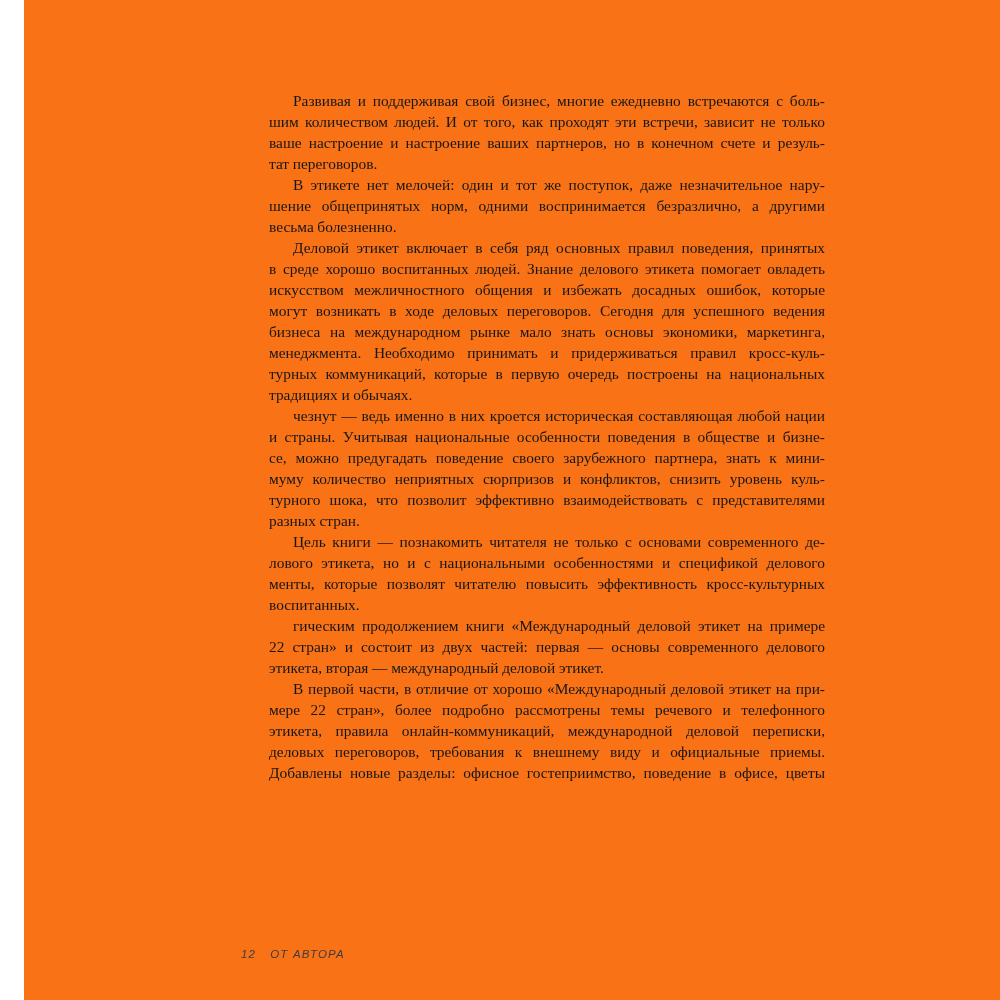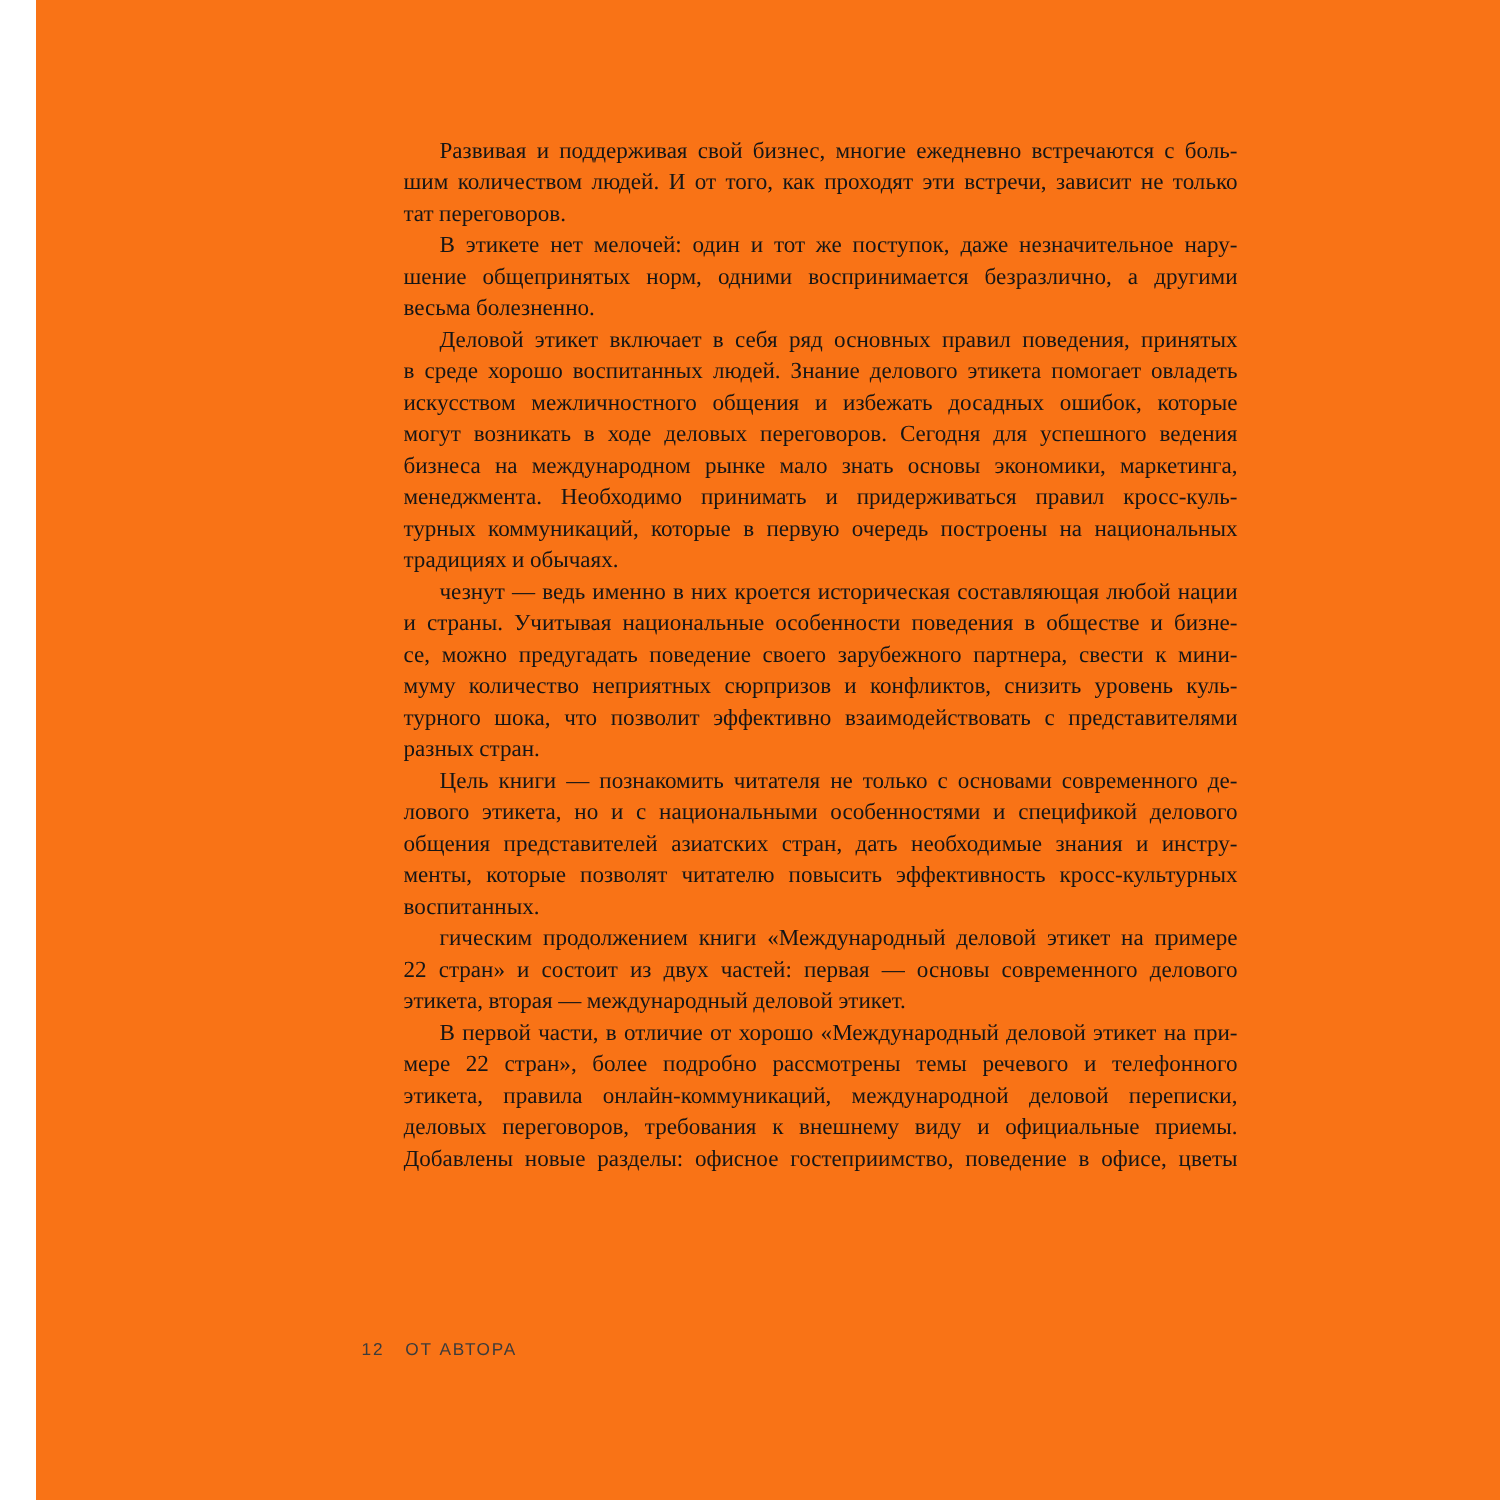--- a/index.html
+++ b/index.html
@@ -38,70 +38,71 @@
   }
   .line.last {
     text-align-last: left;
   }
   .para .line:first-child {
     text-indent: 24px;
   }
   .page-footer {
     position: absolute;
     left: 217px;
-    top: 894px;
+    top: 948px;
     display: flex;
     align-items: center;
     font-family: "Liberation Sans", "DejaVu Sans", sans-serif;
     font-size: 11.5px;
     letter-spacing: 1.2px;
     color: #3c3c3c;
+    font-style: italic;
   }
   .page-footer .page-number {
     margin-right: 14px;
   }
 </style>
 </head>
 <body>
 
 <div class="book-page" style="background: #f97316; margin-left: 24px;">
 
   <div class="text-block" style="color: rgb(22, 22, 22);">
       <div class="para">
         <div class="line">Развивая и поддерживая свой бизнес, многие ежедневно встречаются с боль-</div>
         <div class="line">шим количеством людей. И от того, как проходят эти встречи, зависит не только</div>
+        <div class="line">ваше настроение и настроение ваших партнеров, но в конечном счете и резуль-</div>
         <div class="line last">тат переговоров.</div>
       </div>
       <div class="para">
         <div class="line">В этикете нет мелочей: один и тот же поступок, даже незначительное нару-</div>
         <div class="line">шение общепринятых норм, одними воспринимается безразлично, а другими</div>
         <div class="line last">весьма болезненно.</div>
       </div>
       <div class="para">
         <div class="line">Деловой этикет включает в себя ряд основных правил поведения, принятых</div>
         <div class="line">в среде хорошо воспитанных людей. Знание делового этикета помогает овладеть</div>
         <div class="line">искусством межличностного общения и избежать досадных ошибок, которые</div>
         <div class="line">могут возникать в ходе деловых переговоров. Сегодня для успешного ведения</div>
         <div class="line">бизнеса на международном рынке мало знать основы экономики, маркетинга,</div>
         <div class="line">менеджмента. Необходимо принимать и придерживаться правил кросс-куль-</div>
         <div class="line">турных коммуникаций, которые в первую очередь построены на национальных</div>
         <div class="line last">традициях и обычаях.</div>
       </div>
       <div class="para">
         <div class="line">чезнут — ведь именно в них кроется историческая составляющая любой нации</div>
         <div class="line">и страны. Учитывая национальные особенности поведения в обществе и бизне-</div>
-        <div class="line">се, можно предугадать поведение своего зарубежного партнера, свести к мини-</div>
+        <div class="line">се, можно предугадать поведение своего зарубежного партнера, знать к мини-</div>
         <div class="line">муму количество неприятных сюрпризов и конфликтов, снизить уровень куль-</div>
         <div class="line">турного шока, что позволит эффективно взаимодействовать с представителями</div>
         <div class="line last">разных стран.</div>
       </div>
       <div class="para">
         <div class="line">Цель книги — познакомить читателя не только с основами современного де-</div>
         <div class="line">лового этикета, но и с национальными особенностями и спецификой делового</div>
-        <div class="line">общения представителей азиатских стран, дать необходимые знания и инстру-</div>
         <div class="line">менты, которые позволят читателю повысить эффективность кросс-культурных</div>
         <div class="line last">воспитанных.</div>
       </div>
       <div class="para">
         <div class="line">гическим продолжением книги «Международный деловой этикет на примере</div>
         <div class="line">22 стран» и состоит из двух частей: первая — основы современного делового</div>
         <div class="line last">этикета, вторая — международный деловой этикет.</div>
       </div>
       <div class="para">
         <div class="line">В первой части, в отличие от хорошо «Международный деловой этикет на при-</div>

